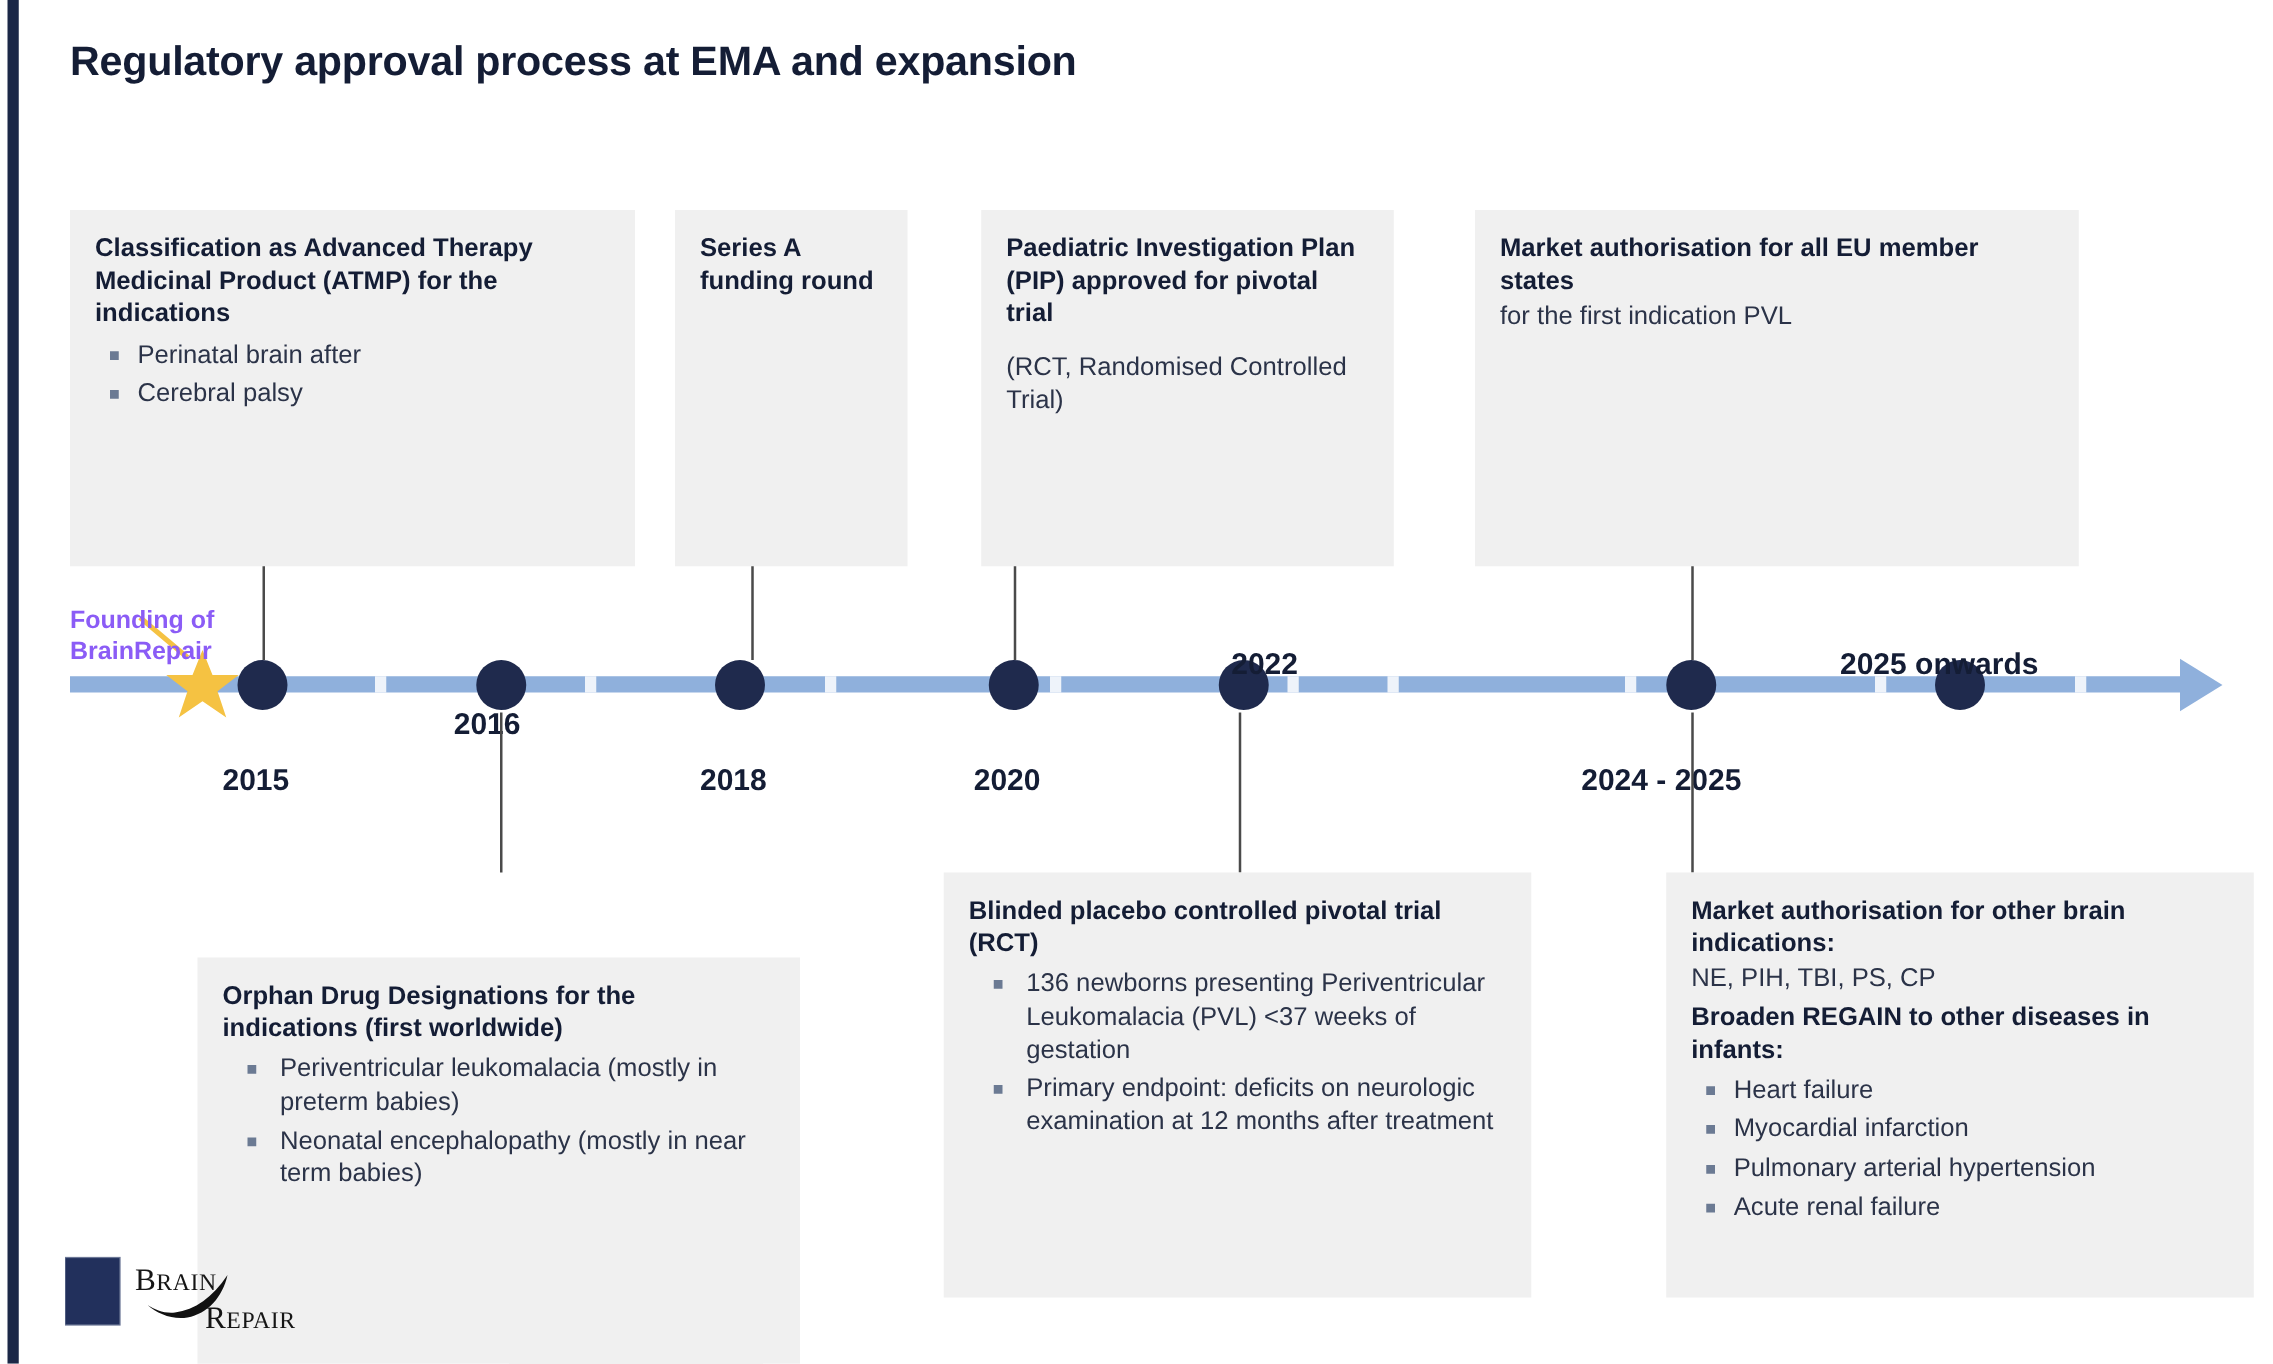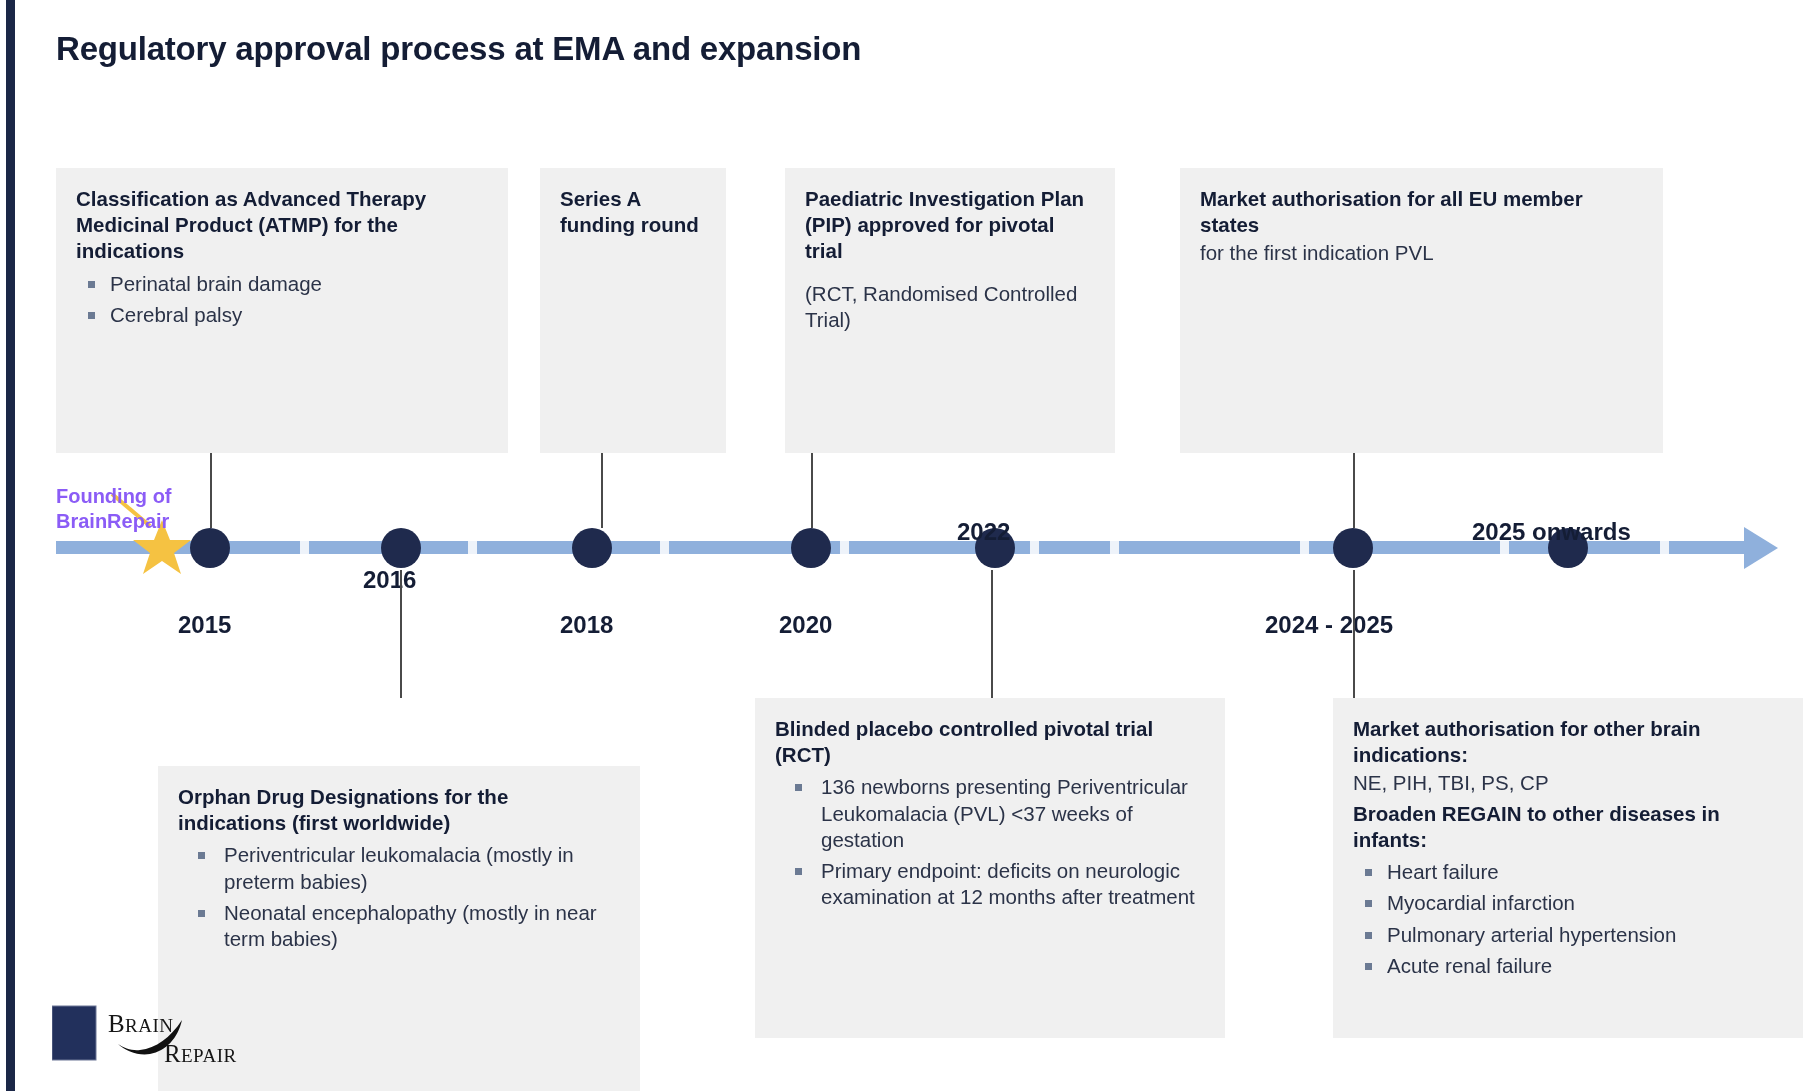--- a/index.html
+++ b/index.html
@@ -102,21 +102,21 @@
 
 <div id="stage">
 
   <div class="left-stripe"></div>
 
   <div class="page-title">Regulatory approval process at EMA and expansion</div>
 
   <div class="box" style="left:56px;top:168px;width:452px;height:285px;">
     <div class="h">Classification as Advanced Therapy Medicinal Product (ATMP) for the indications</div>
     <ul>
-      <li>Perinatal brain damage</li>
+      <li>Perinatal brain after</li>
       <li>Cerebral palsy</li>
     </ul>
   </div>
 
   <div class="box" style="left:540px;top:168px;width:186px;height:285px;">
     <div class="h">Series A funding round</div>
   </div>
 
   <div class="box" style="left:785px;top:168px;width:330px;height:285px;">
     <div class="h">Paediatric Investigation Plan (PIP) approved for pivotal trial</div>
@@ -162,21 +162,21 @@
   <div class="dot" style="left:572px;"></div>
   <div class="dot" style="left:791px;"></div>
   <div class="dot" style="left:975px;"></div>
   <div class="dot" style="left:1333px;"></div>
   <div class="dot" style="left:1548px;"></div>
 
   <div class="yr" style="left:178px;top:611px;">2015</div>
   <div class="yr" style="left:363px;top:518px;margin-top:48px;">2016</div>
   <div class="yr" style="left:560px;top:611px;">2018</div>
   <div class="yr" style="left:779px;top:611px;">2020</div>
-  <div class="yr" style="left:957px;top:518px;">2022</div>
+  <div class="yr" style="left:985px;top:518px;">2022</div>
   <div class="yr" style="left:1265px;top:611px;">2024 - 2025</div>
   <div class="yr" style="left:1472px;top:518px;">2025 onwards</div>
 
   <div class="conn" style="left:400px;top:570px;height:128px;"></div>
   <div class="conn" style="left:991px;top:570px;height:128px;"></div>
   <div class="conn" style="left:1353px;top:570px;height:128px;"></div>
 
   <div class="box" style="left:158px;top:718px;width:482px;height:342px;margin-top:48px;">
     <div class="h">Orphan Drug Designations for the indications (first worldwide)</div>
     <ul class="indent">

